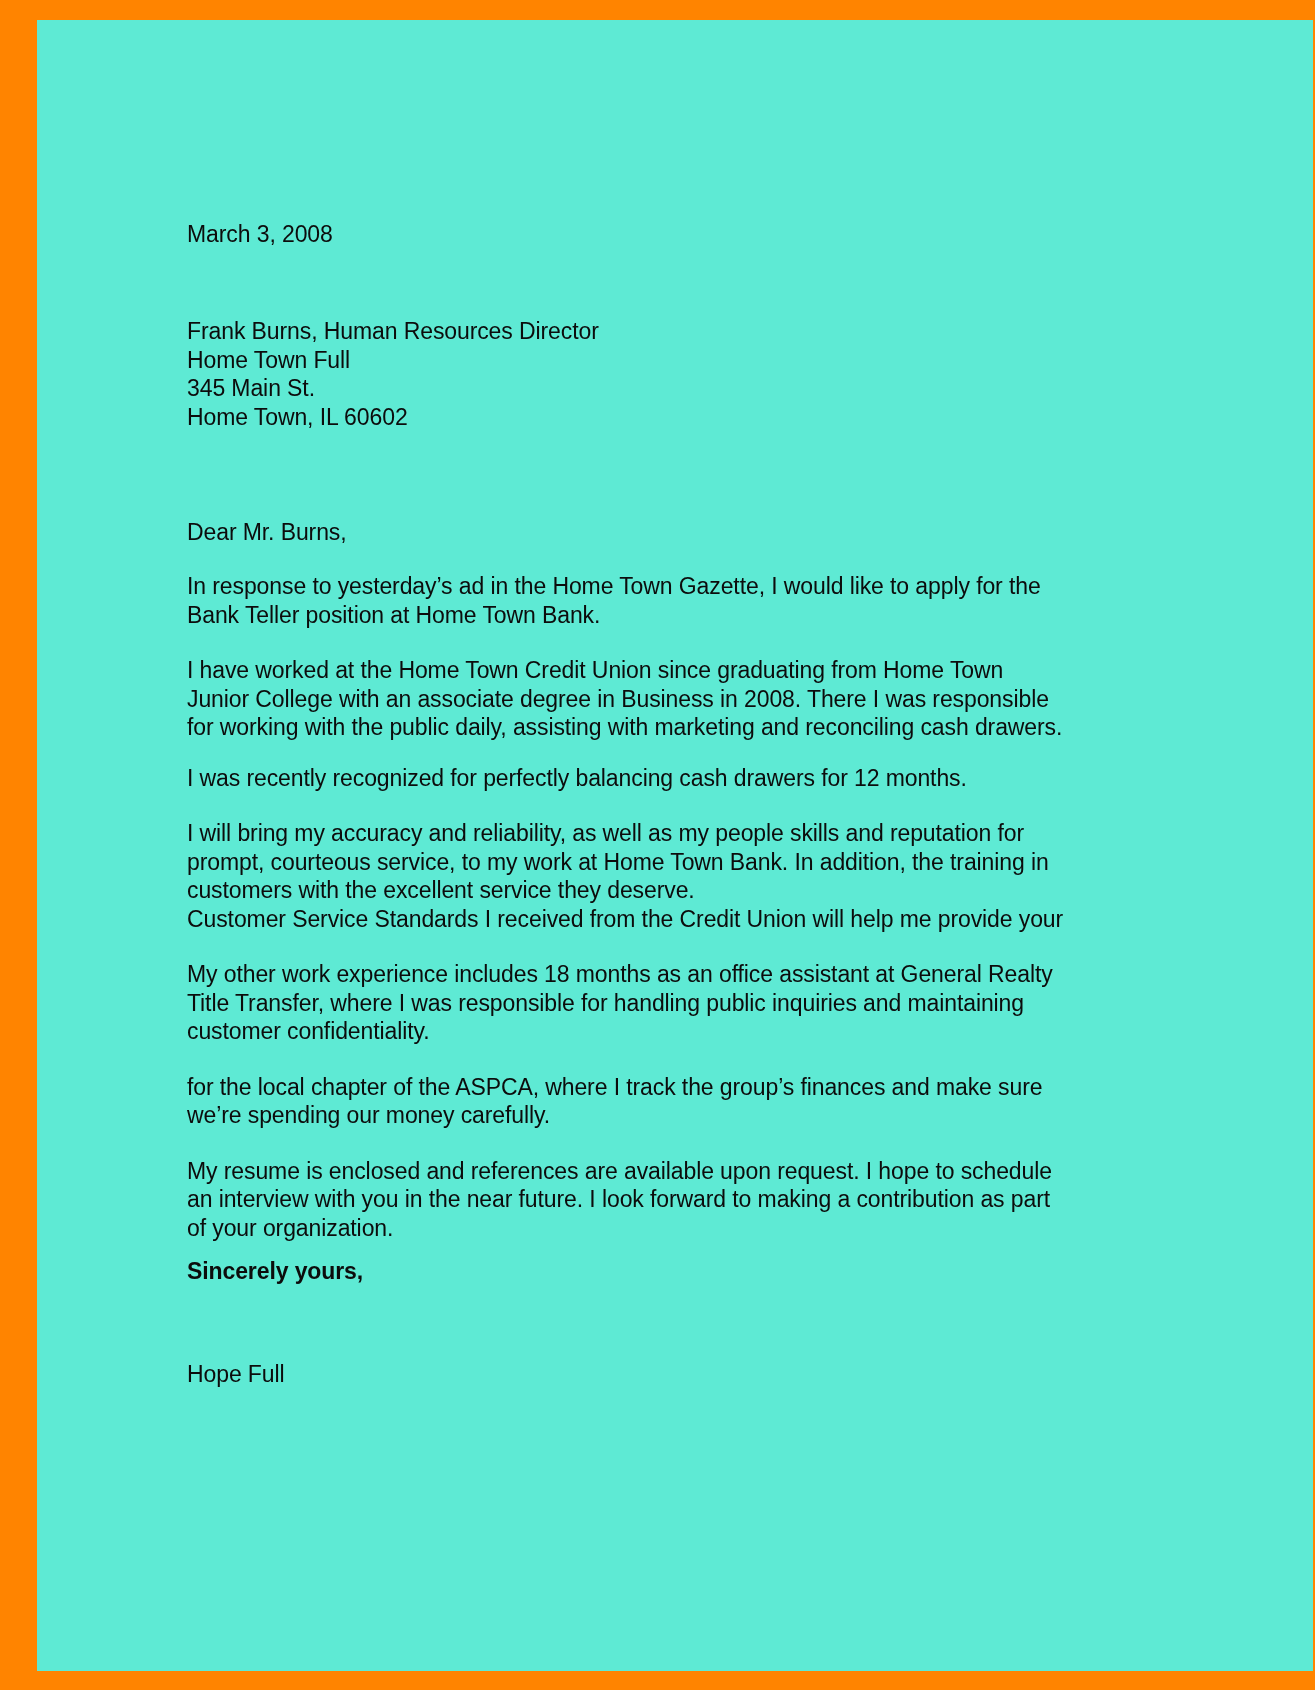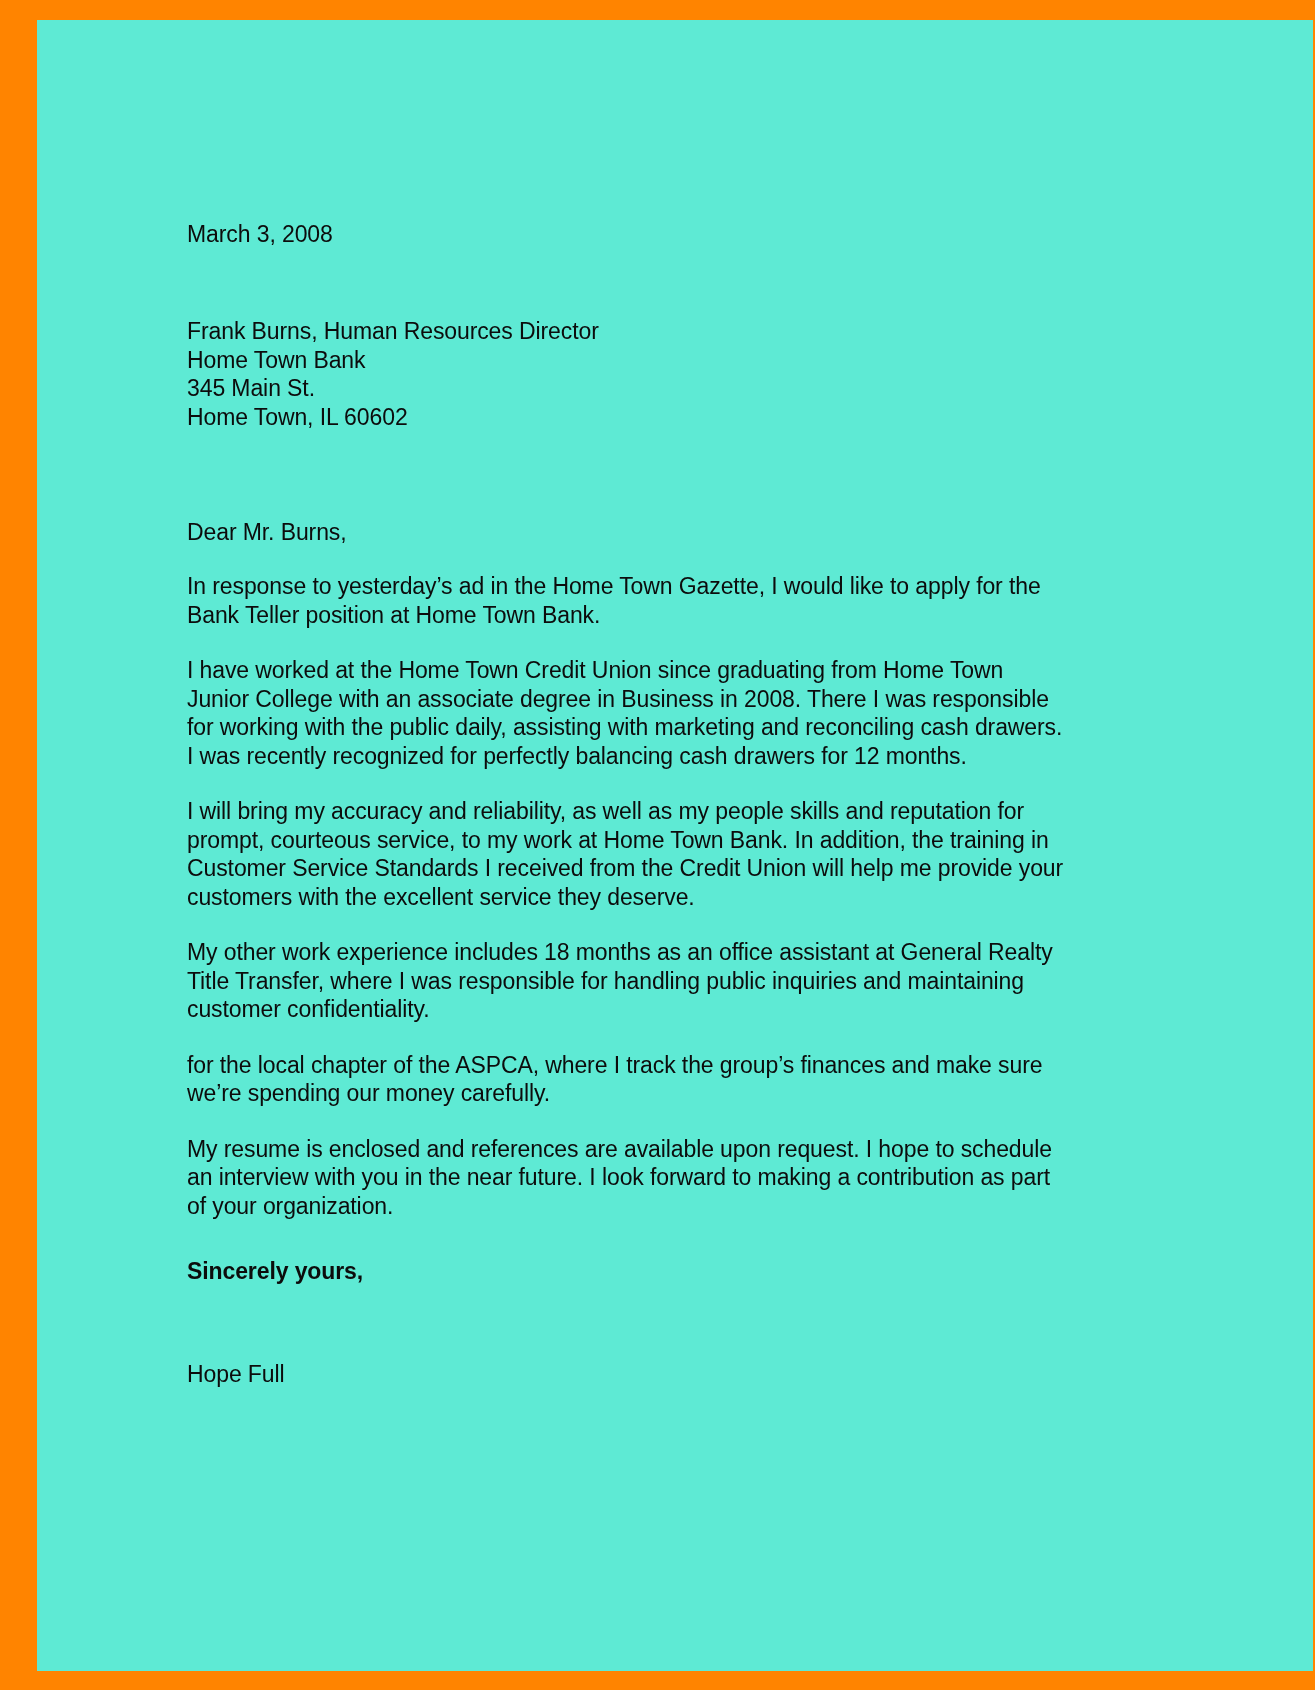--- a/index.html
+++ b/index.html
@@ -42,43 +42,43 @@
   </style>
 </head>
 <body>
 
 <div class="page">
   <div class="letter">
     <div class="date line">March 3, 2008</div>
 
     <div class="recipient">
       <span class="line">Frank Burns, Human Resources Director</span>
-      <span class="line">Home Town Bank</span>
+      <span class="line">Home Town Full</span>
       <span class="line">345 Main St.</span>
       <span class="line">Home Town, IL 60602</span>
     </div>
 
     <div class="salutation line">Dear Mr. Burns,</div>
 
     <div class="body-paras">
       <p class="para">
         <span class="line" style="display: block; width: max-content;">In response to yesterday’s ad in the Home Town Gazette, I would like to apply for the</span>
         <span class="line" style="display: block; width: max-content;">Bank Teller position at Home Town Bank.</span>
       </p>
       <p class="para">
         <span class="line" style="display: block; width: max-content;">I have worked at the Home Town Credit Union since graduating from Home Town</span>
         <span class="line" style="display: block; width: max-content;">Junior College with an associate degree in Business in 2008. There I was responsible</span>
         <span class="line" style="display: block; width: max-content;">for working with the public daily, assisting with marketing and reconciling cash drawers.</span>
-        <span class="line" style="display: block; width: max-content;">I was recently recognized for perfectly balancing cash drawers for 12 months.</span>
+        <span class="line" style="display: block; width: max-content; margin-top: 22px;">I was recently recognized for perfectly balancing cash drawers for 12 months.</span>
       </p>
       <p class="para">
         <span class="line" style="display: block; width: max-content;">I will bring my accuracy and reliability, as well as my people skills and reputation for</span>
         <span class="line" style="display: block; width: max-content;">prompt, courteous service, to my work at Home Town Bank. In addition, the training in</span>
+        <span class="line" style="display: block; width: max-content;">customers with the excellent service they deserve.</span>
         <span class="line" style="display: block; width: max-content;">Customer Service Standards I received from the Credit Union will help me provide your</span>
-        <span class="line" style="display: block; width: max-content;">customers with the excellent service they deserve.</span>
       </p>
       <p class="para">
         <span class="line" style="display: block; width: max-content;">My other work experience includes 18 months as an office assistant at General Realty</span>
         <span class="line" style="display: block; width: max-content;">Title Transfer, where I was responsible for handling public inquiries and maintaining</span>
         <span class="line" style="display: block; width: max-content;">customer confidentiality.</span>
       </p>
       <p class="para">
         <span class="line" style="display: block; width: max-content; margin-top: 26px;">for the local chapter of the ASPCA, where I track the group’s finances and make sure</span>
         <span class="line" style="display: block; width: max-content;">we’re spending our money carefully.</span>
       </p>

